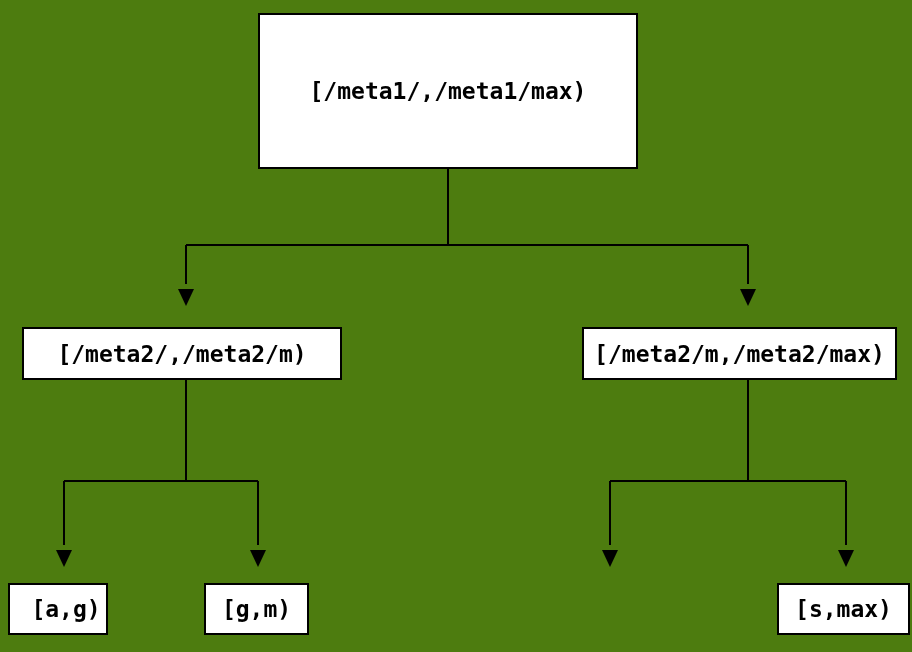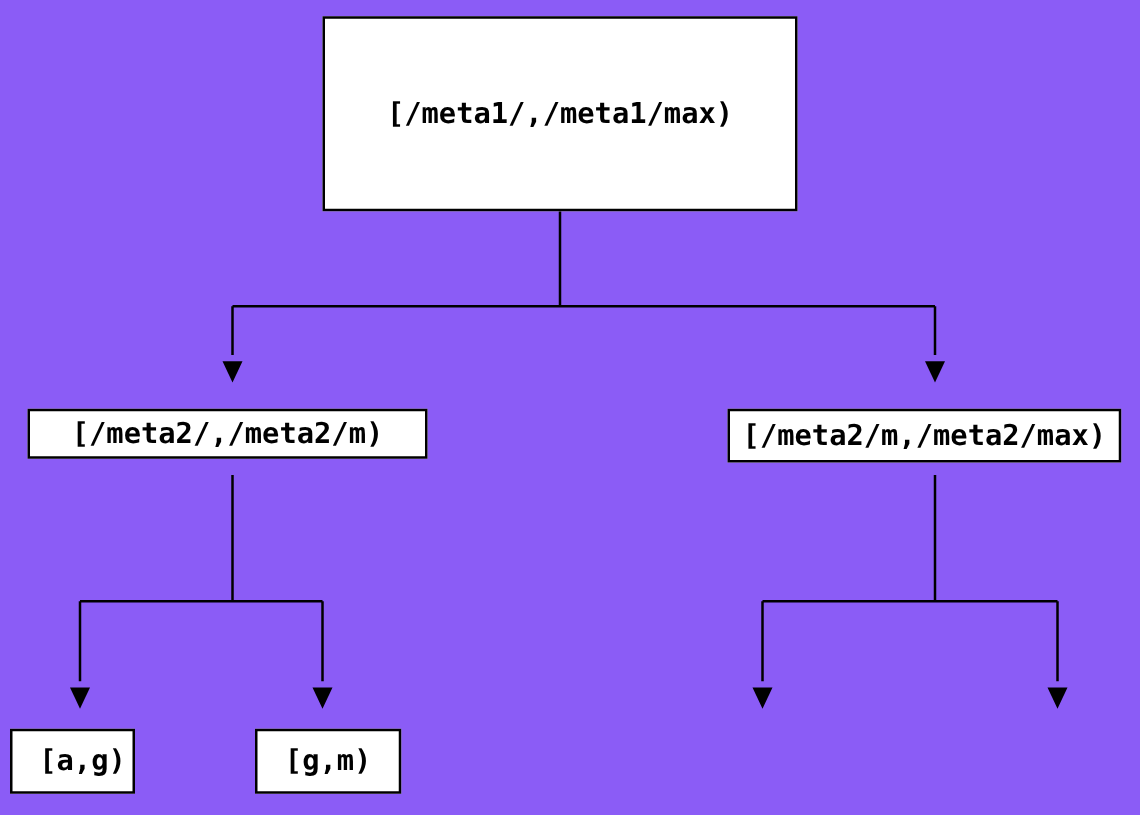--- a/index.html
+++ b/index.html
@@ -4,21 +4,21 @@
 <style>
   html, body {
     margin: 0;
     padding: 0;
     background: #ffffff;
   }
   .canvas {
     position: relative;
     width: 912px;
     height: 652px;
-    background: #8b5cf6;
+    background: #4d7c0f;
     font-family: "DejaVu Sans Mono", "Liberation Mono", monospace;
     overflow: hidden;
   }
   .connector-layer {
     position: absolute;
     left: 0;
     top: 0;
     width: 912px;
     height: 652px;
   }
@@ -40,24 +40,24 @@
     justify-content: center;
     white-space: nowrap;
   }
   .node-label {
     font-size: 23px;
     font-weight: bold;
     color: #000000;
     letter-spacing: 0;
   }
   .node-root  { left: 258px; top: 13px;  width: 380px; height: 156px; }
-  .node-left  { left: 22px;  top: 327px; width: 320px; height: 40px;  }
-  .node-right { left: 582px; top: 327px; width: 315px; height: 43px; text-align: right;  }
+  .node-left  { left: 22px;  top: 327px; width: 320px; height: 53px;  }
+  .node-right { left: 582px; top: 327px; width: 315px; height: 53px; text-align: right;  }
   .node-leaf1 { left: 8px;   top: 583px; width: 100px; height: 52px; padding-left: 16px;  }
-  .node-leaf2 { left: 204px; top: 583px; width: 117px;  height: 52px;  }
+  .node-leaf2 { left: 204px; top: 583px; width: 105px;  height: 52px;  }
   .node-leaf3 { left: 553px; top: 583px; width: 102px; height: 52px;  }
   .node-leaf4 { left: 777px; top: 583px; width: 133px; height: 52px;  }
 </style>
 </head>
 <body>
 
 <div class="canvas">
 
   <svg class="connector-layer" viewBox="0 0 912 652" aria-hidden="true">
 
@@ -97,14 +97,17 @@
 
   <div class="node node-leaf1">
     <span class="node-label">[a,g)</span>
   </div>
 
   <div class="node node-leaf2">
     <span class="node-label">[g,m)</span>
   </div>
 
 
+  <div class="node node-leaf4">
+    <span class="node-label">[s,max)</span>
+  </div>
 
 </div>
 
 </body></html>

